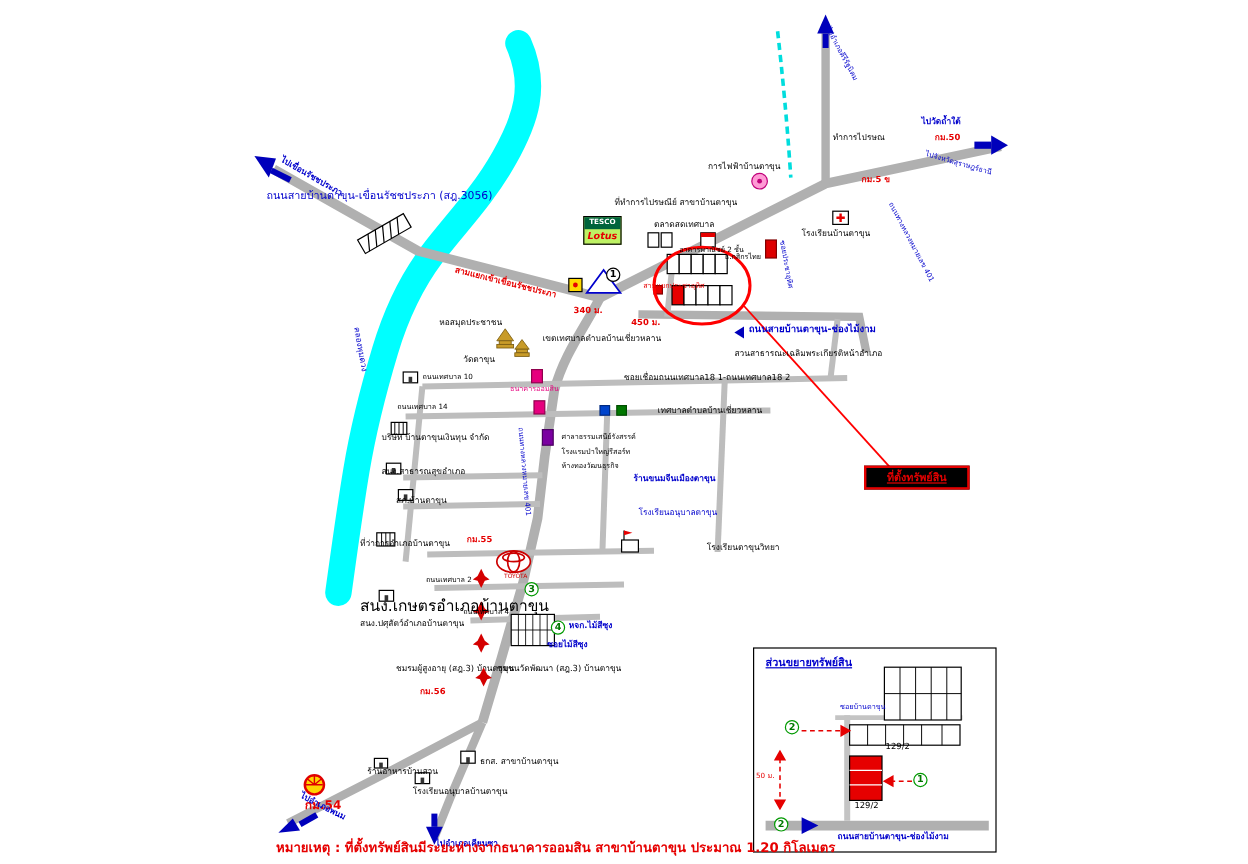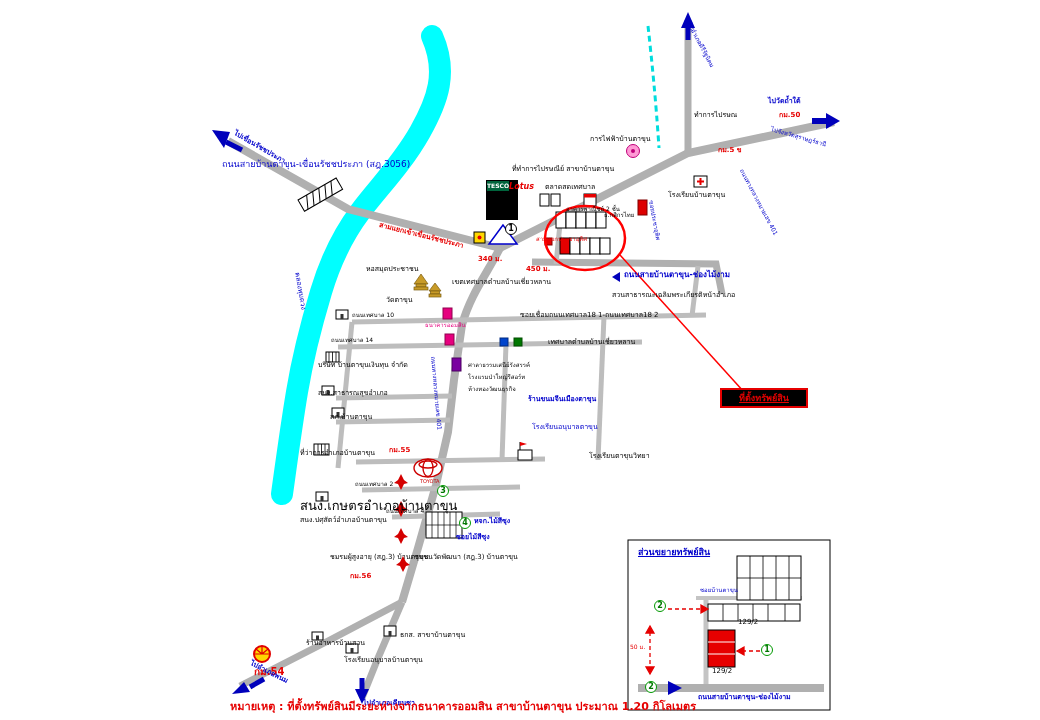--- a/index.html
+++ b/index.html
@@ -10,22 +10,22 @@
   .marker{position:absolute;width:12px;height:12px;border-radius:50%;background:#fff;
           font-size:8px;font-weight:bold;display:flex;align-items:center;justify-content:center;line-height:1;box-sizing:border-box}
   .marker.green{border:1.5px solid #009900;color:#007700}
   .marker.plain{border:1.2px solid #000;color:#000}
   #property-box{position:absolute;left:720px;top:388px;width:84px;height:16px;border:2px solid #e60000;
                 background:#000000;display:flex;align-items:center;justify-content:center}
   #property-box span{color:#e60000;font-weight:bold;font-size:9px;text-decoration:underline;white-space:nowrap}
   #inset-title{position:absolute;left:638px;top:545px;color:#0000cc;font-weight:bold;font-size:9px;
                text-decoration:underline;white-space:nowrap}
   #note{position:absolute;left:230px;top:697px;color:#e60000;font-weight:bold;font-size:11px;white-space:nowrap}
-  #tesco-sign{position:absolute;left:486px;top:180px;width:32px;height:40px;border:1px solid #000;
-              background:#000000;display:flex;flex-direction:row;box-sizing:border-box}
+  #tesco-sign{position:absolute;left:486px;top:180px;width:32px;height:24px;border:1px solid #000;
+              background:#bef264;display:flex;flex-direction:column;box-sizing:border-box}
   #tesco-sign .tesco{background:#00643c;color:#fff;font-size:6px;font-weight:bold;text-align:center;height:10px;line-height:10px}
   #tesco-sign .lotus{color:#e60000;font-size:8px;font-style:italic;font-weight:bold;text-align:center;line-height:12px}
 </style>
 </head>
 <body>
 
 <div id="stage">
 
   <svg id="map-svg" width="1040" height="720" viewBox="0 0 1040 720">
 

